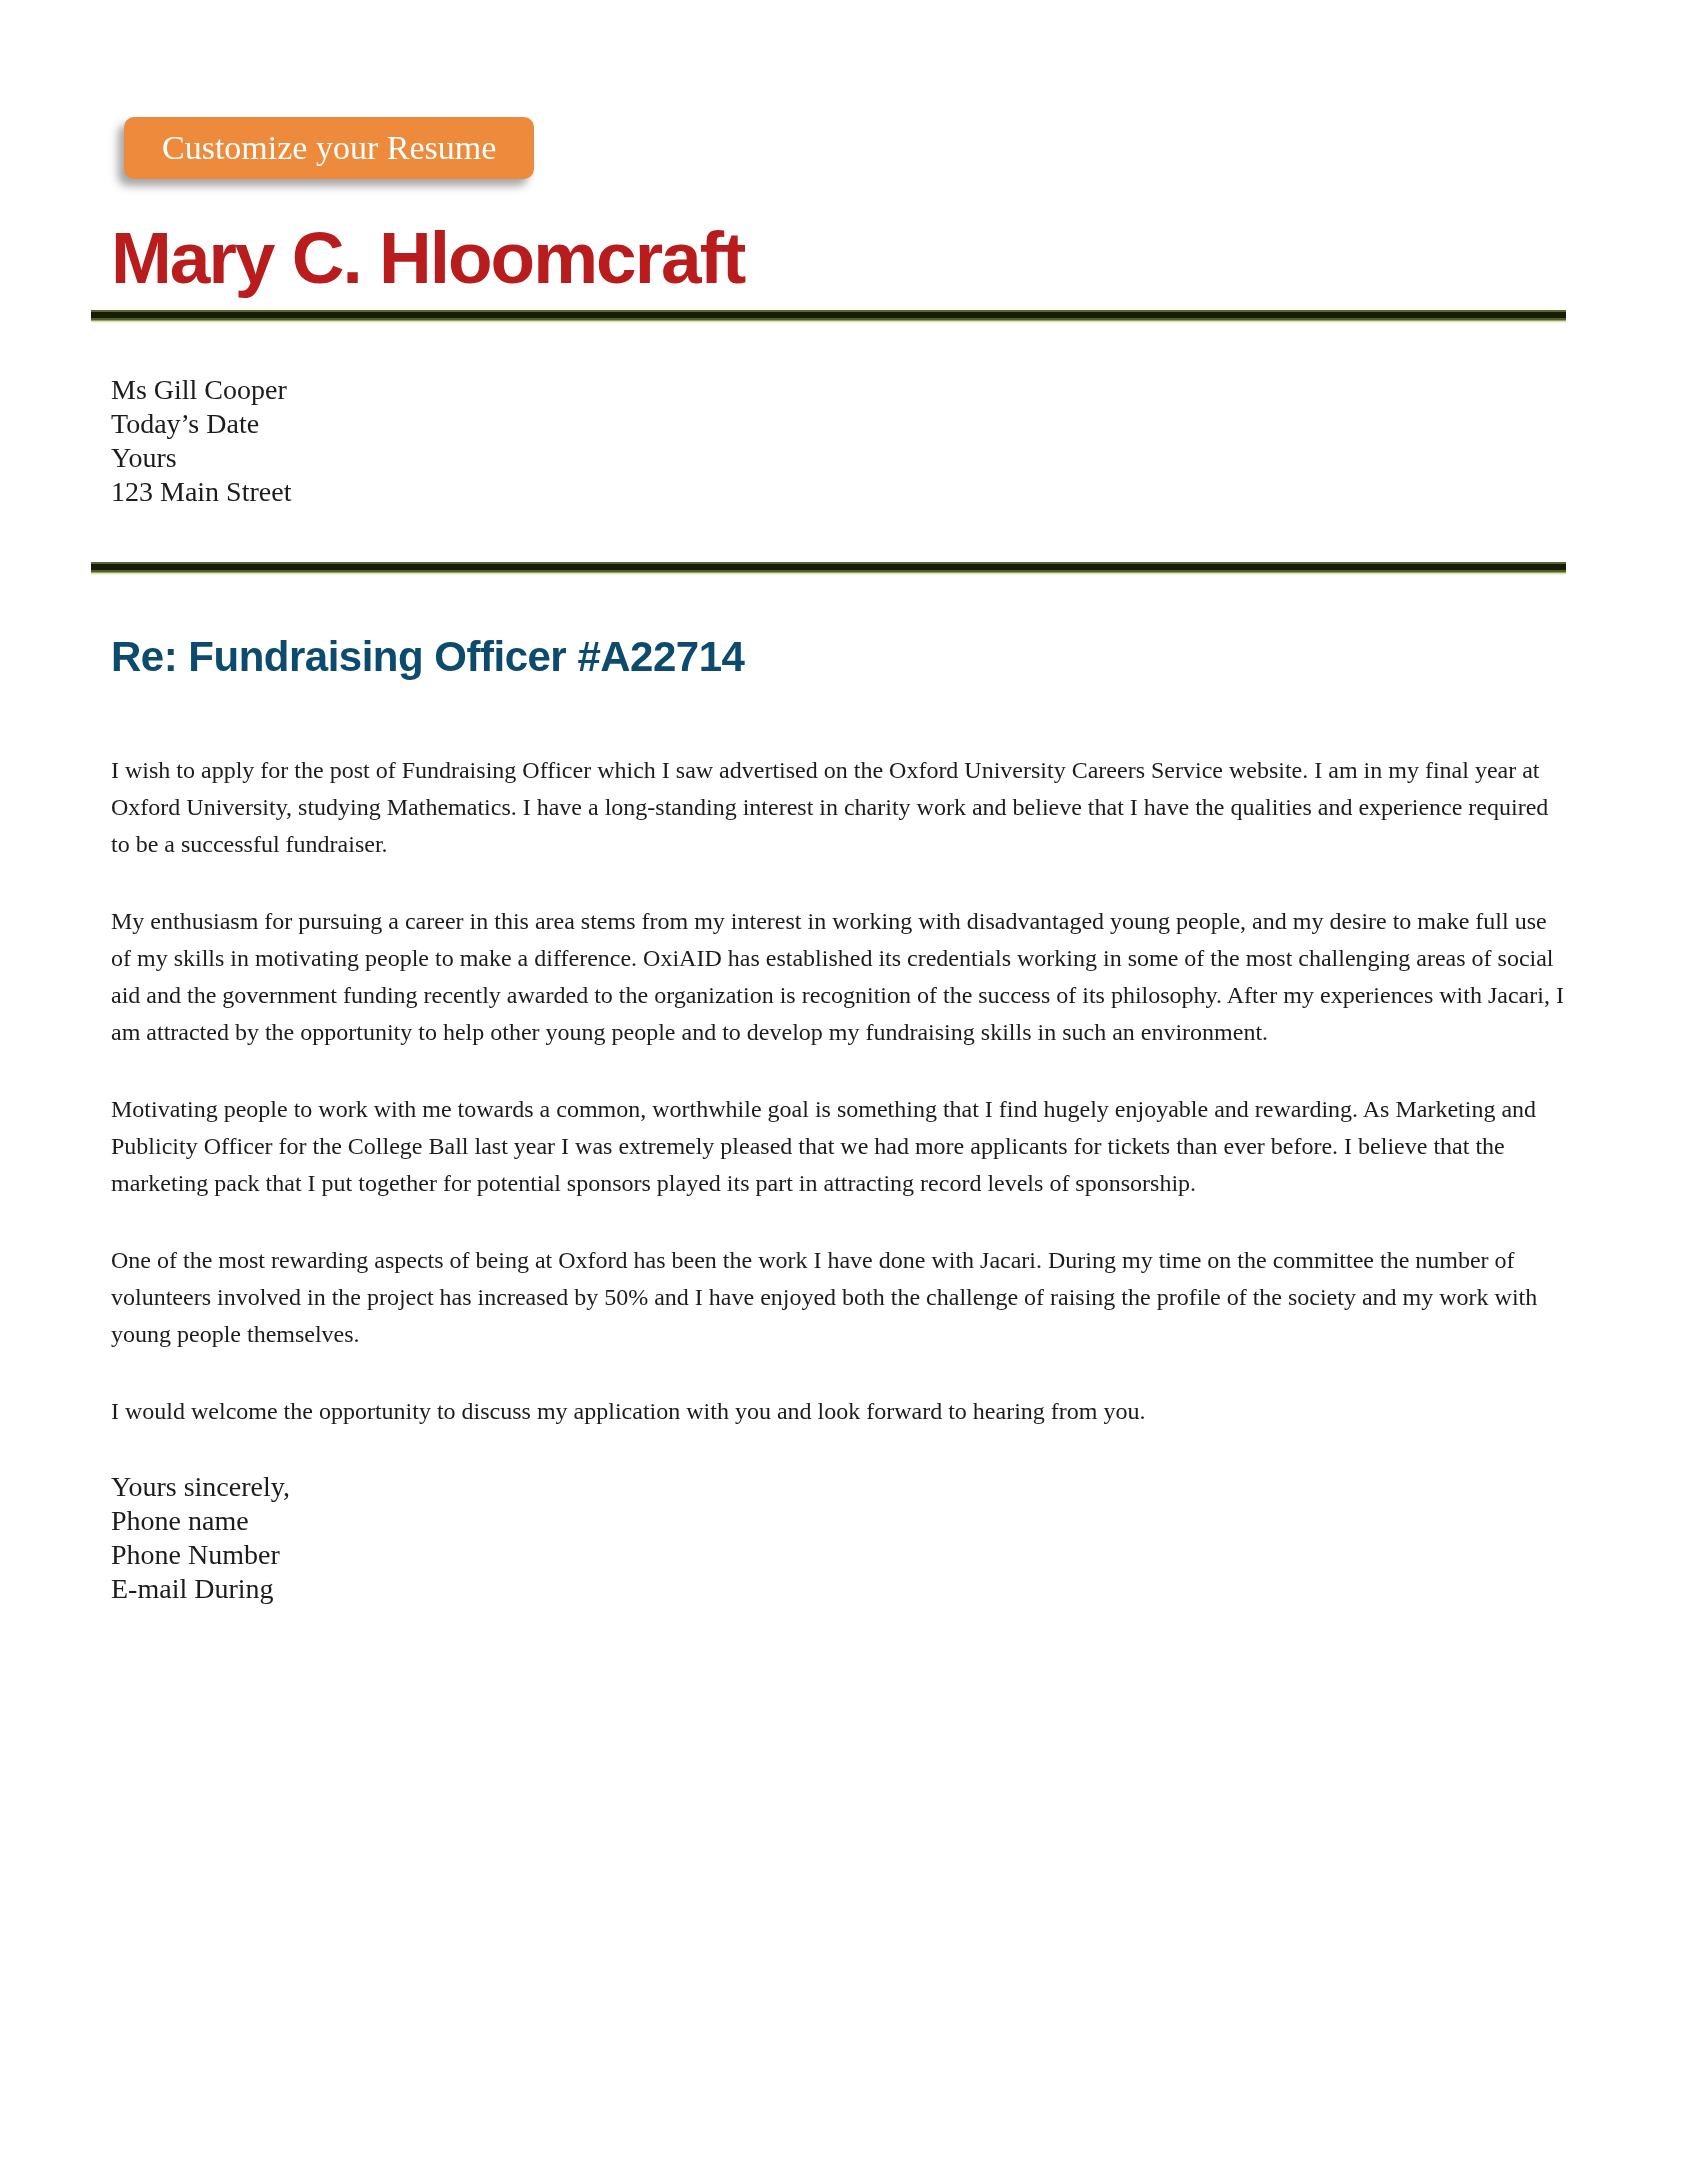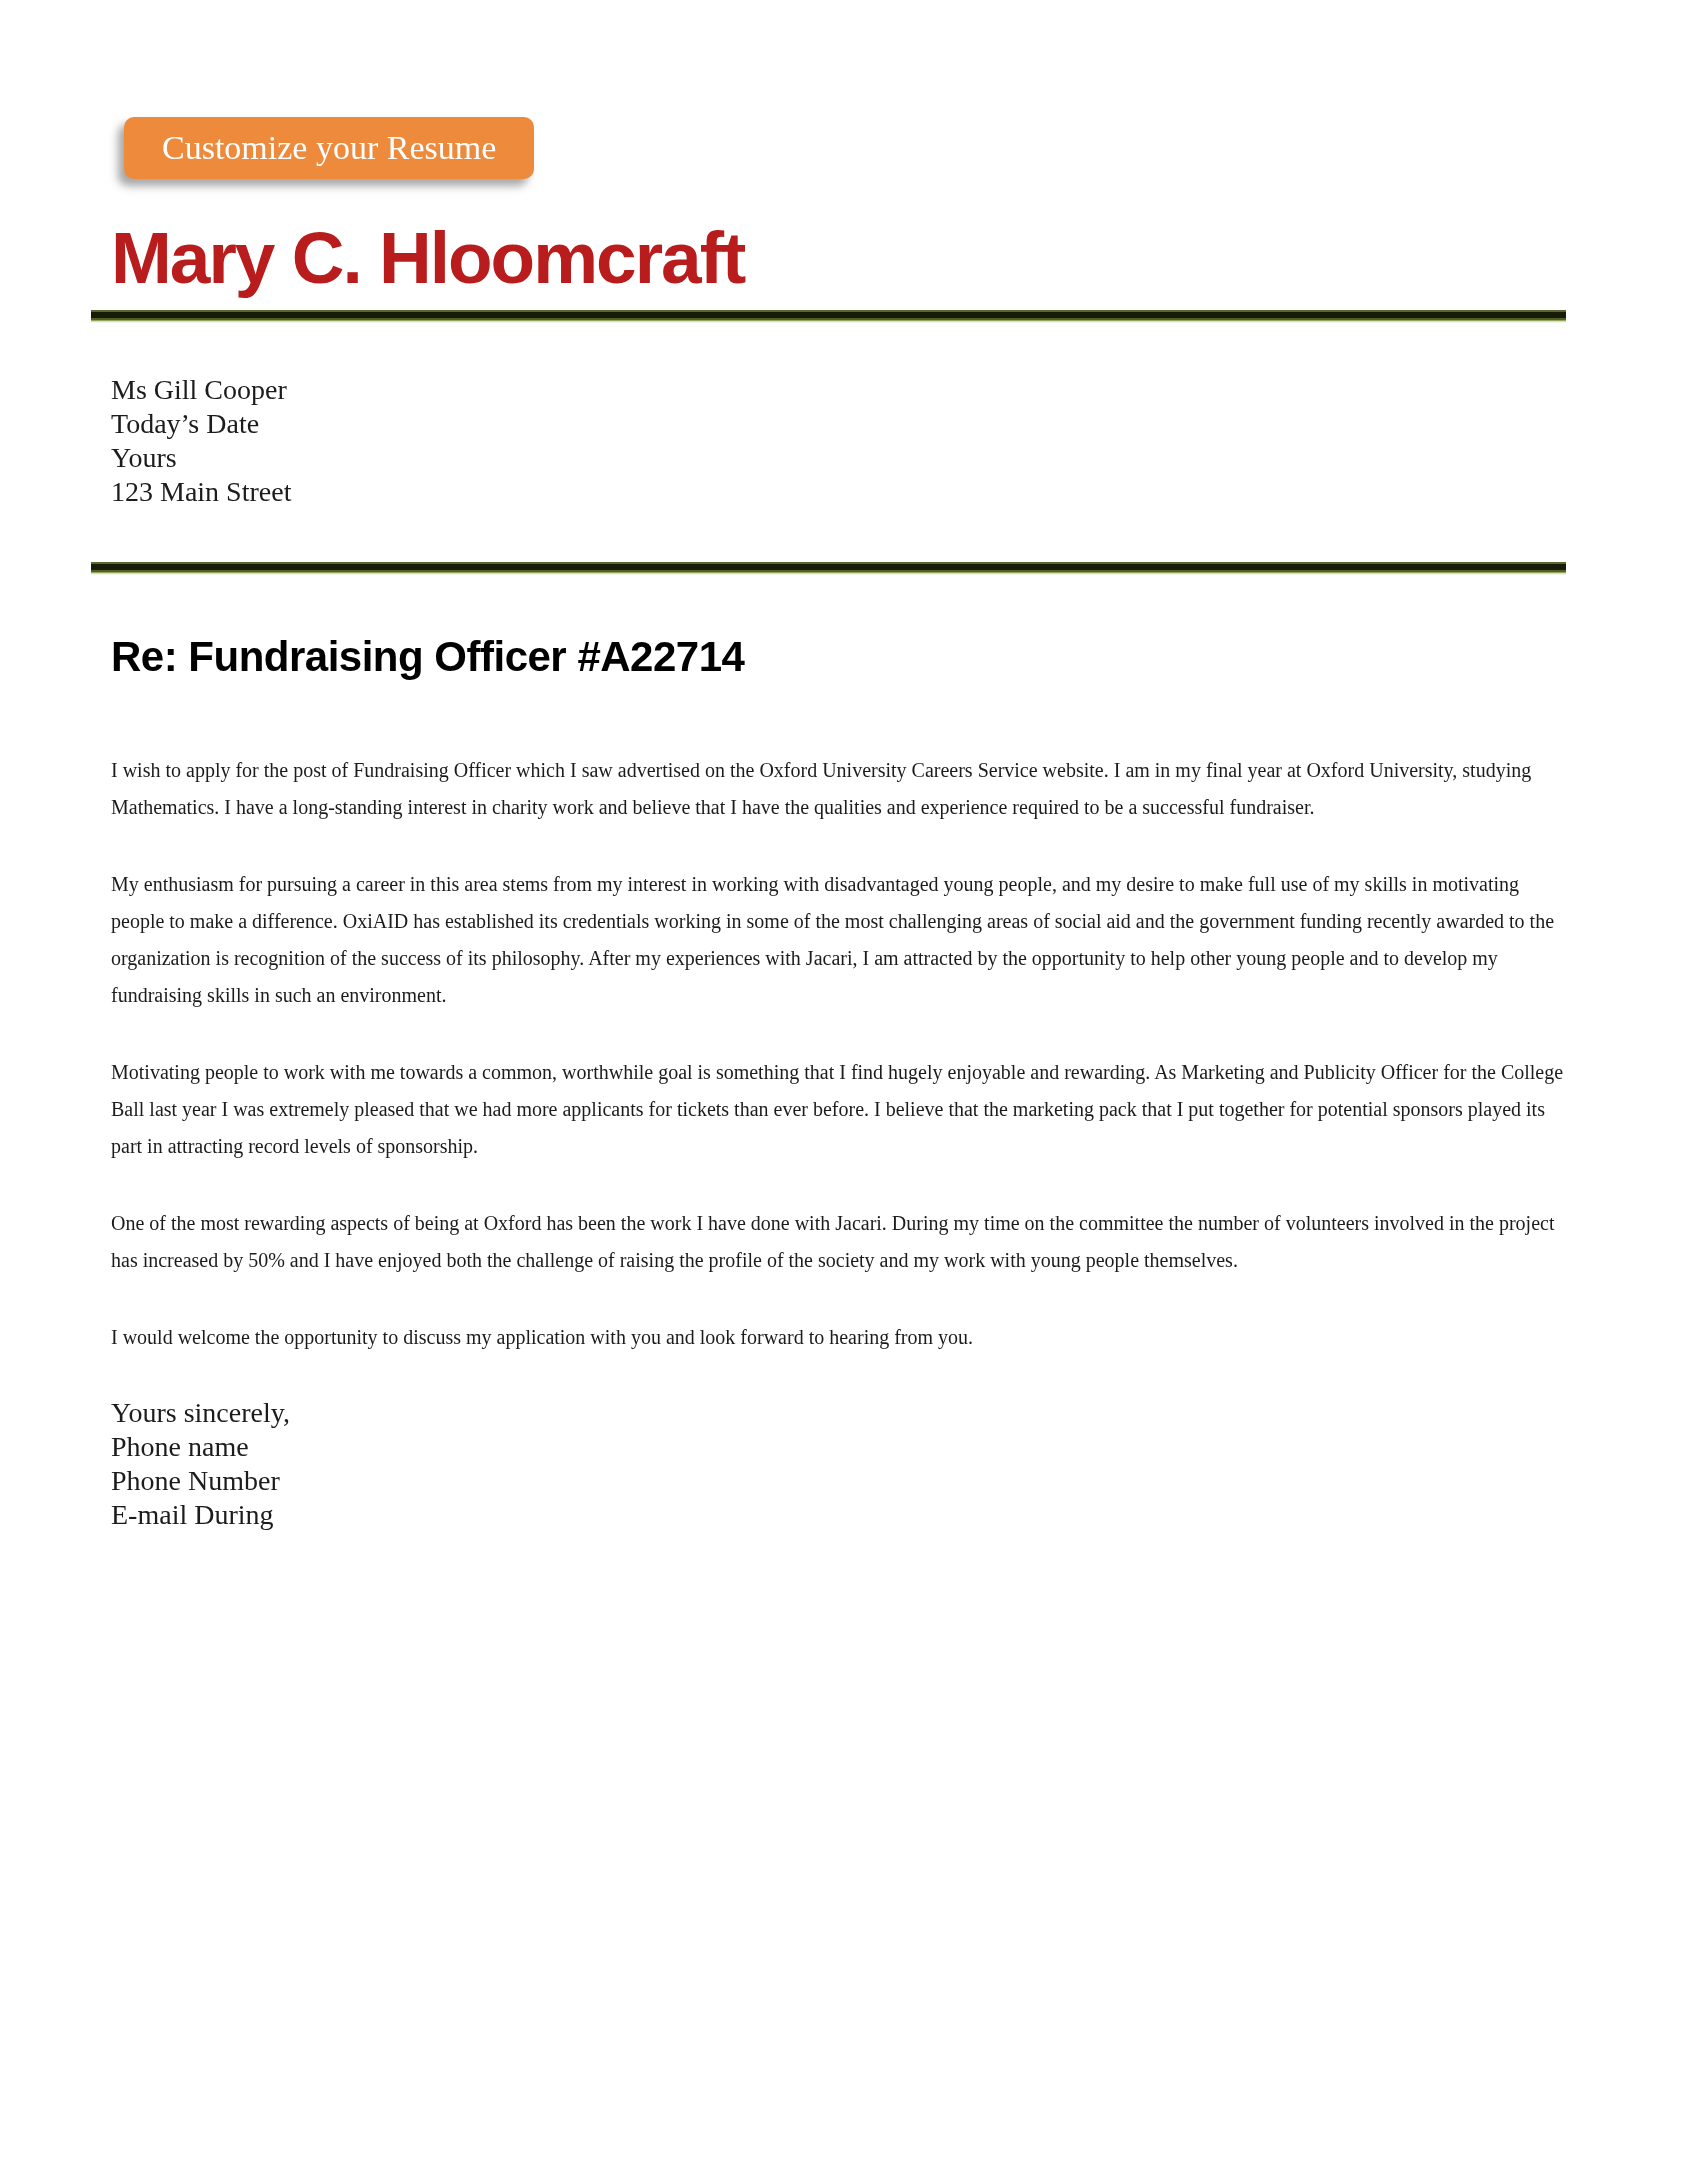--- a/index.html
+++ b/index.html
@@ -59,25 +59,25 @@
     font-size: 28px;
     line-height: 34px;
   }
   .subject {
     margin: 59px 0 0 0;
     font-family: "Liberation Sans", sans-serif;
     font-weight: bold;
     font-size: 42px;
     line-height: 1.1;
     letter-spacing: -0.5px;
-    color: #000000;
+    color: #0c4a6e;
   }
   .body-copy {
     margin-top: 71px;
-    font-size: 20px;
+    font-size: 24px;
     line-height: 37px;
   }
   .body-copy p {
     margin: 0 0 40px 0;
   }
   .closing {
     margin-top: 38px;
     font-size: 28px;
     line-height: 34px;
   }

